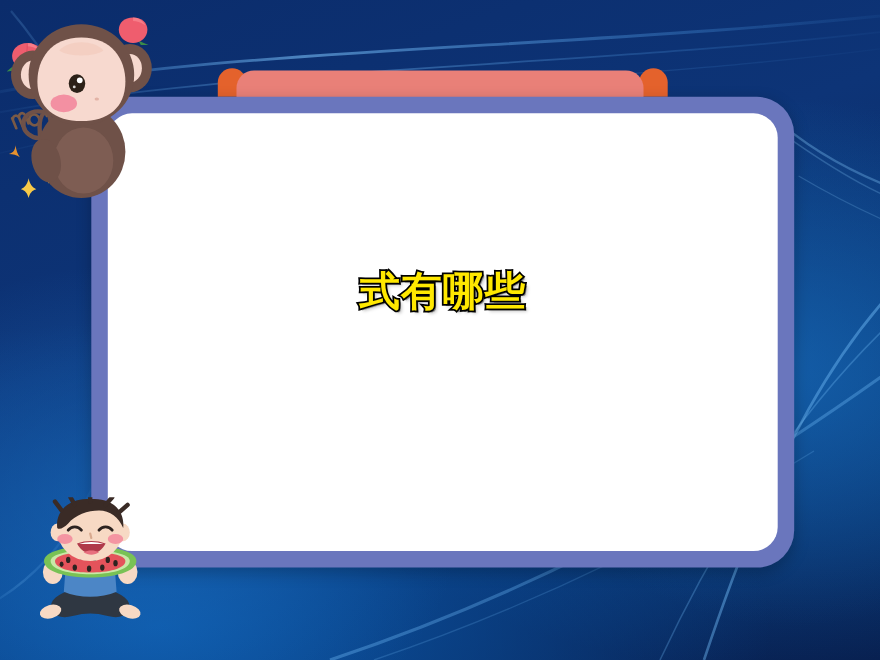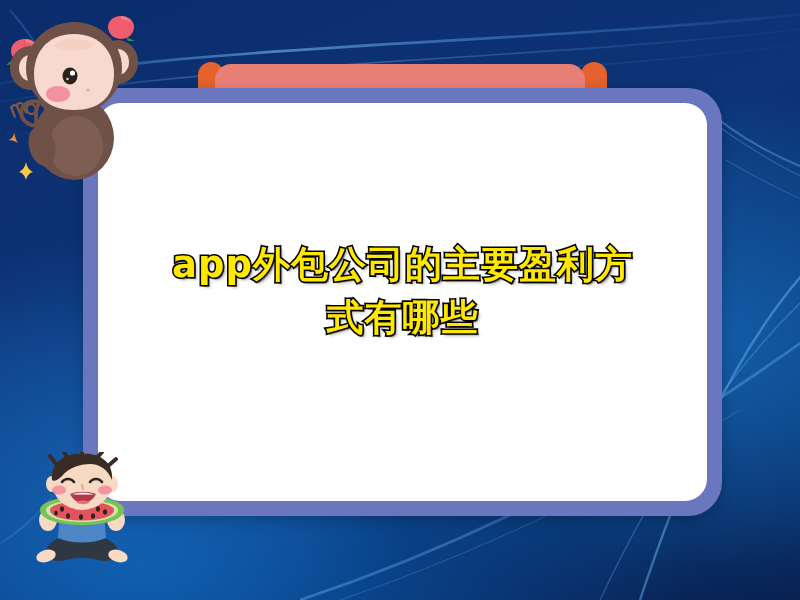--- a/index.html
+++ b/index.html
@@ -167,21 +167,20 @@
 
   <div class="tab-orange-left"></div>
   <div class="tab-orange-right"></div>
   <div class="tab-bar"></div>
 
   <div class="frame">
     <div class="frame-inner"></div>
   </div>
 
   <div class="title-wrap">
-    <div class="title-line">app外包公司的主要盈利方</div>
     <div class="title-line">式有哪些</div>
   </div>
 
   <div class="deco">
 
     <svg id="peach-a" width="40" height="34" viewBox="0 0 40 34">
       <path d="M6 27 L1 31 L9 30 Z" fill="#3a8b4a"></path>
       <path d="M20 5 C29 5 34 11 34 17 C34 24 28 29 20 29 C12 29 6 24 6 17 C6 11 11 5 20 5 Z" fill="#ef5d6e"></path>
       <path d="M20 5 C25 5 29 8 31 12 C27 9 23 8 20 8 Z" fill="#f8848f" opacity="0.8"></path>
       <path d="M20 5 C20 10 19 16 17 21" stroke="#d9465a" stroke-width="1.2" fill="none" opacity="0.5"></path>

